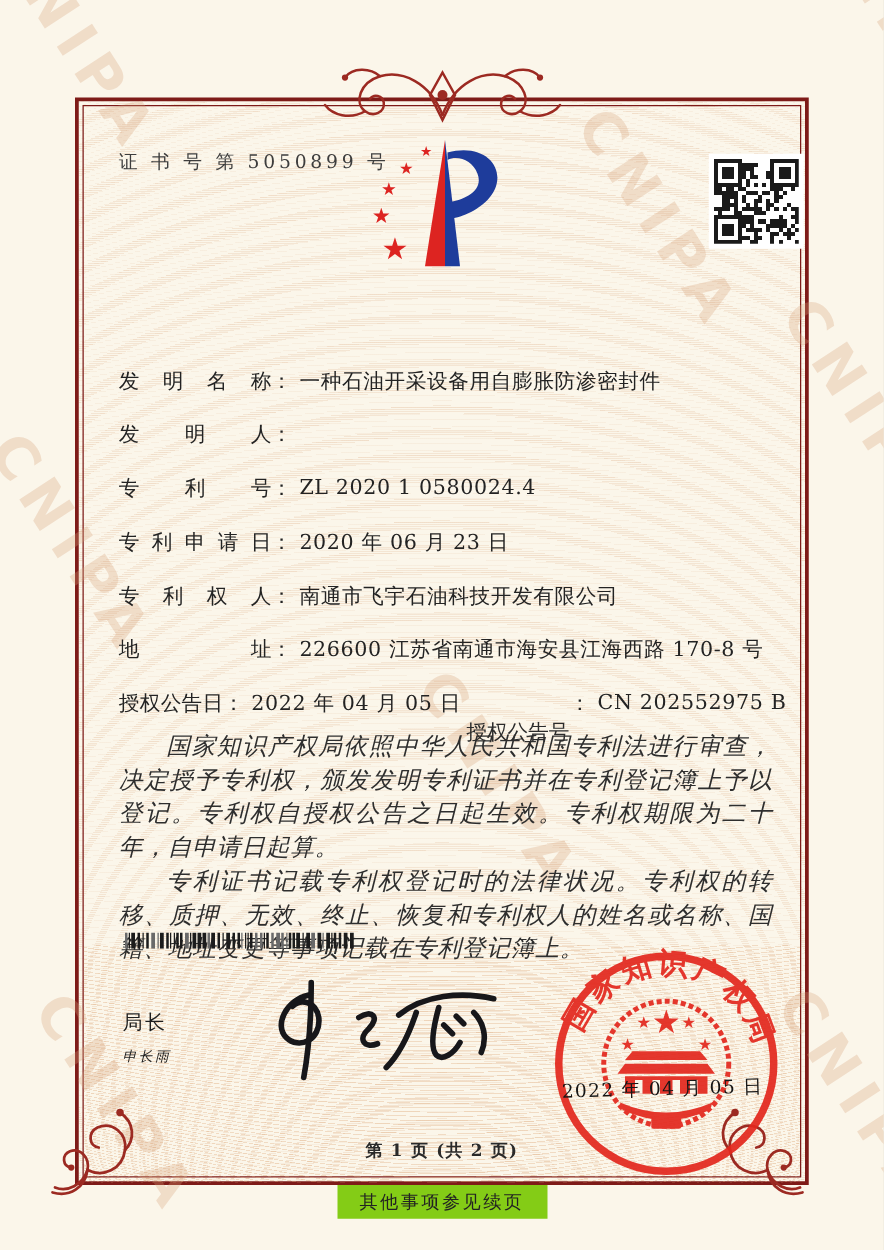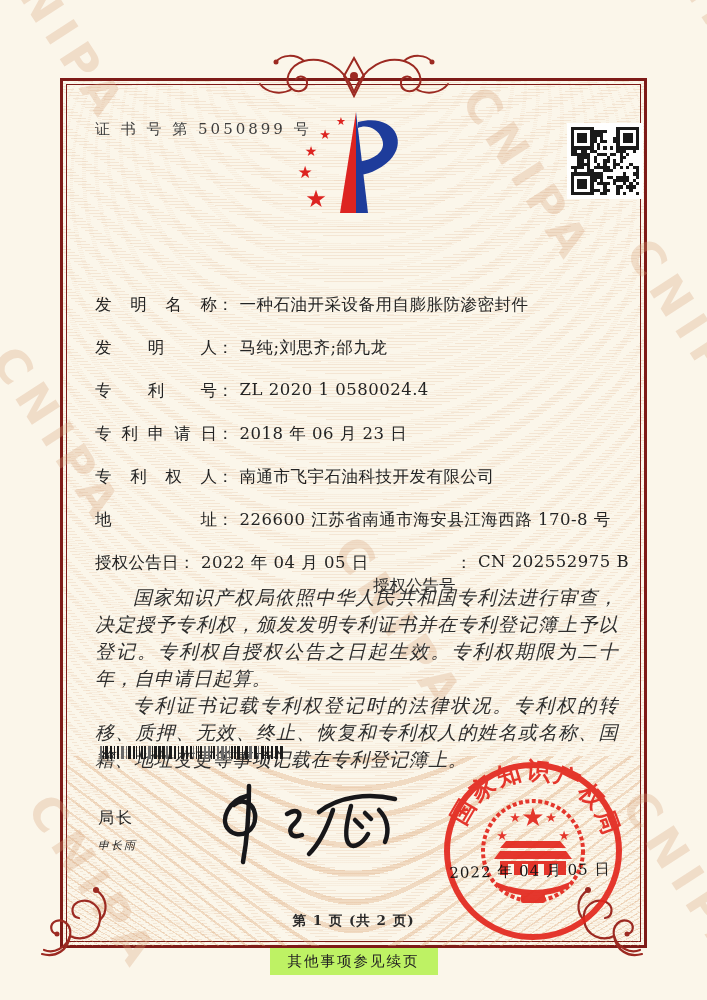--- a/index.html
+++ b/index.html
@@ -70,21 +70,21 @@
   
   .seal { position:absolute; z-index:3; left:438px; top:756px; }
   .seal-date {
     position:absolute; z-index:4; left:440px; top:862px; width:180px; text-align:center;
     font-size:15px; letter-spacing:1px; color:#161616; transform:rotate(-1.5deg); white-space:nowrap;
   }
   
   .page-footer { position:absolute; z-index:3; left:0; right:0; top:912px; text-align:center; font-size:13.5px; color:#2a2a2a; letter-spacing:1px;font-weight:bold; }
   .continuation {
     position:absolute; z-index:3; left:50%; top:948px; transform:translateX(-50%);
-    background:#bef264; padding:4px 18px; font-size:14.5px; letter-spacing:2px; color:#222;
+    background:#84cc16; padding:4px 18px; font-size:14.5px; letter-spacing:2px; color:#222;
   }
 </style>
 </head>
 <body>
 
 <div class="page">
 
   <div class="wm wm1">CNIPA</div>
   <div class="wm wm2">CNIPA</div>
   <div class="wm wm3">CNIPA</div>
@@ -301,33 +301,32 @@
 
       <div class="field-row">
         <span class="f-label">发明名称</span>
         <span class="f-colon">：</span>
         <span class="f-value">一种石油开采设备用自膨胀防渗密封件</span>
       </div>
 
       <div class="field-row">
         <span class="f-label">发明人</span>
         <span class="f-colon">：</span>
-        <span class="f-value">马纯;刘思齐;邰九龙</span>
       </div>
 
       <div class="field-row">
         <span class="f-label">专利号</span>
         <span class="f-colon">：</span>
         <span class="f-value">ZL 2020 1 0580024.4</span>
       </div>
 
       <div class="field-row">
         <span class="f-label">专利申请日</span>
         <span class="f-colon">：</span>
-        <span class="f-value">2018 年 06 月 23 日</span>
+        <span class="f-value">2020 年 06 月 23 日</span>
       </div>
 
       <div class="field-row">
         <span class="f-label">专利权人</span>
         <span class="f-colon">：</span>
         <span class="f-value">南通市飞宇石油科技开发有限公司</span>
       </div>
 
       <div class="field-row">
         <span class="f-label">地址</span>

